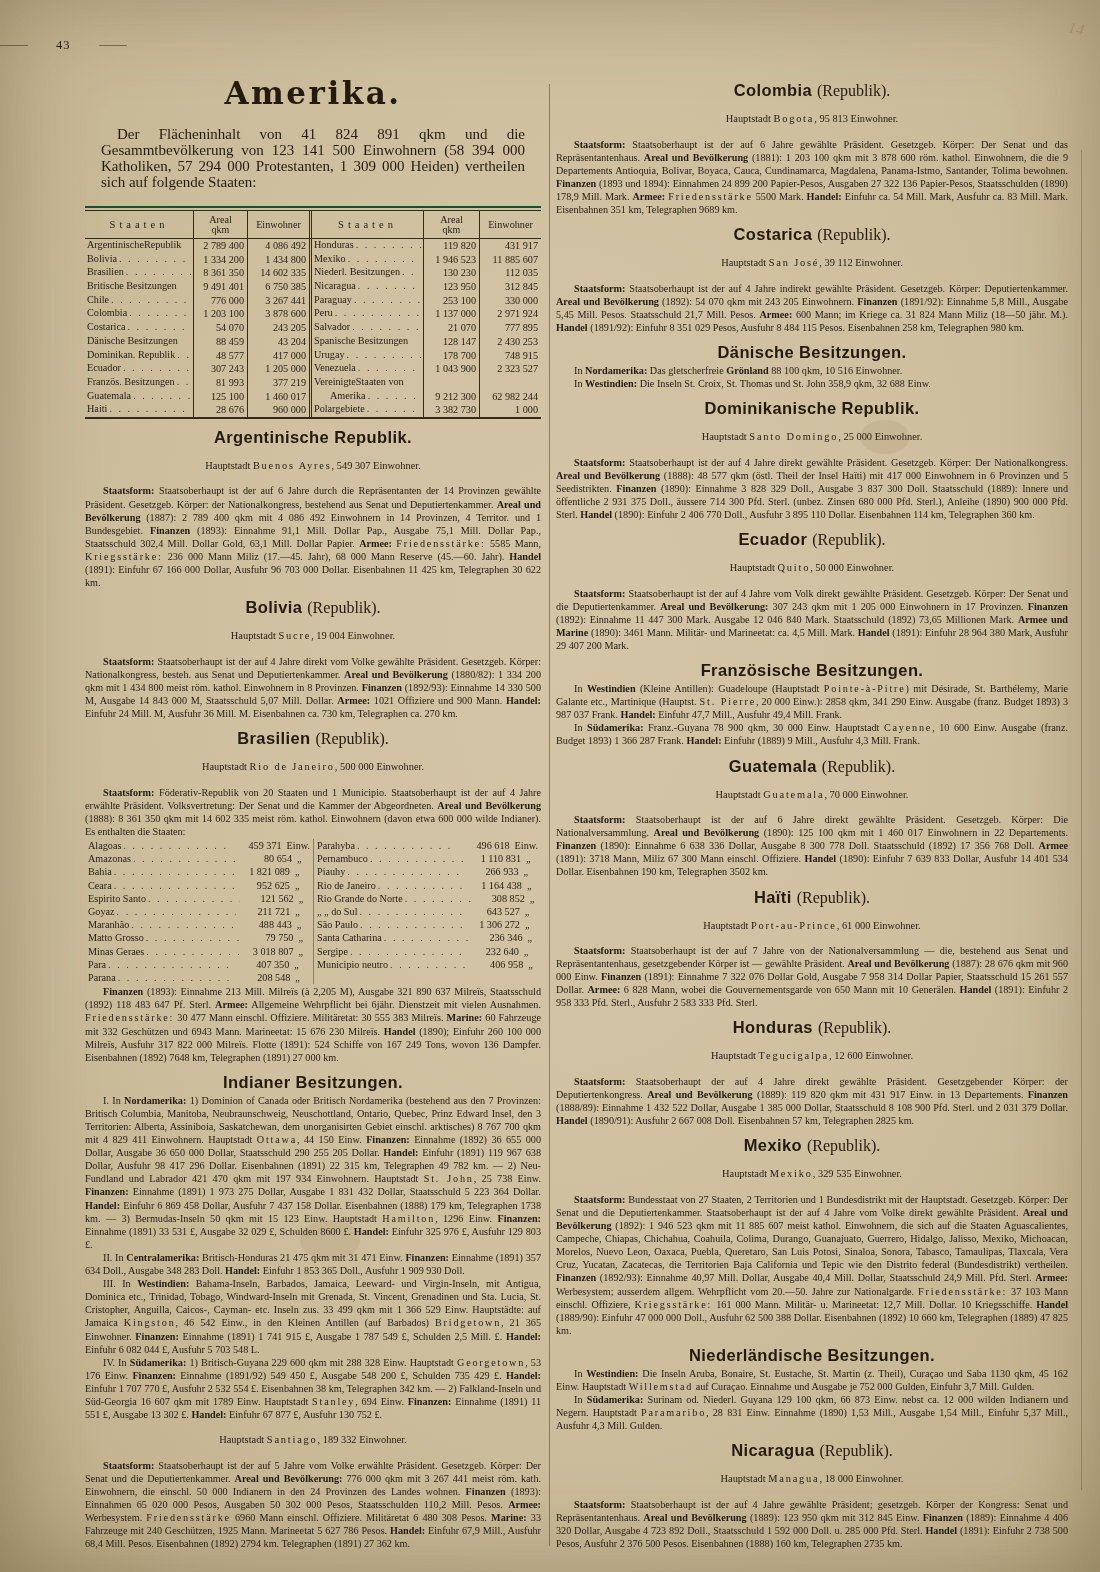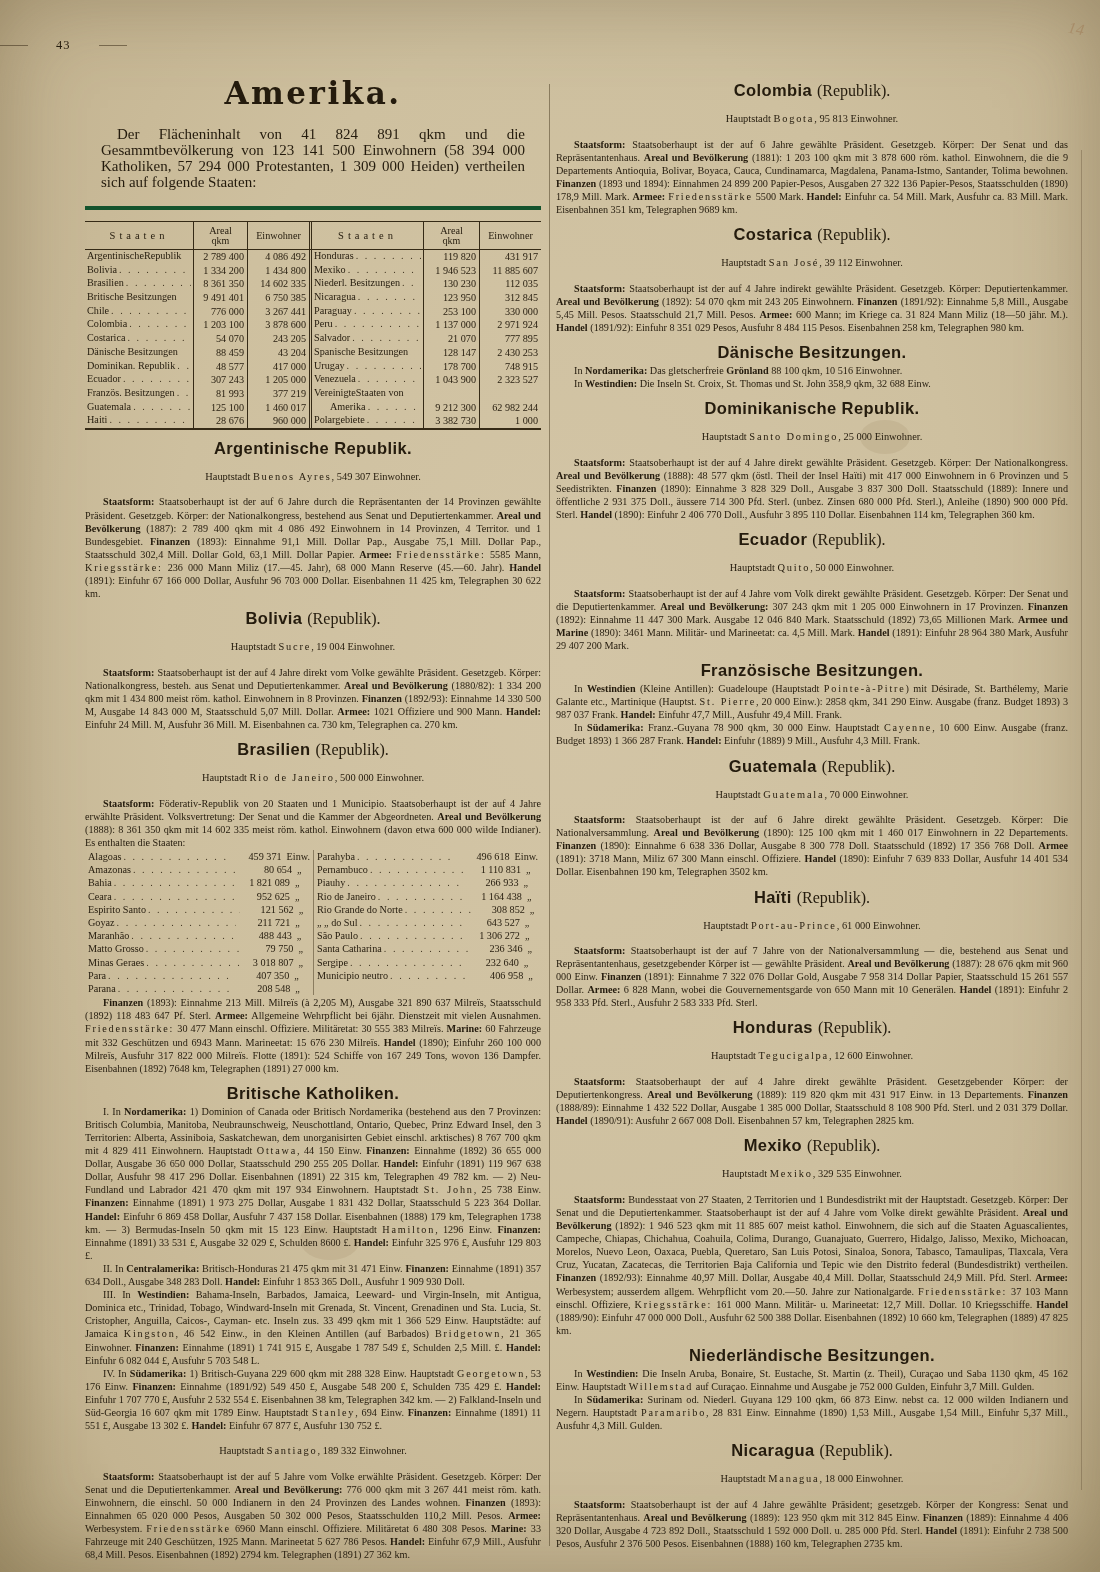--- a/index.html
+++ b/index.html
@@ -19,21 +19,21 @@
   .pageno{font-size:12.5px;letter-spacing:1px}
   .margin-note{position:absolute;left:1068px;top:20px;font-size:16px;font-style:italic;color:rgba(150,100,60,.33);transform:rotate(10deg)}
 
   #col-left{position:absolute;left:85px;top:76px;width:456px}
   #col-right{position:absolute;left:556px;top:72px;width:512px}
 
   .title{text-align:center;font-weight:bold;font-size:31px;line-height:34px;letter-spacing:2.5px;margin:0 0 10px 0;font-family:"DejaVu Serif",serif}
   .intro{font-size:15px;line-height:16px;text-align:justify;text-indent:16px;margin:16px}
 
   
-  .sum-table{margin-top:12px;border-top:4px solid #14532d;padding-top:11px;font-size:10.2px}
+  .sum-table{margin-top:12px;border-top:2px solid #14532d;padding-top:2px;font-size:10.2px}
   .sum-inner{border-top:1px solid #352a16;border-bottom:2px solid #352a16}
   .thead{display:flex;border-bottom:1px solid #352a16;text-align:center}
   .hc{display:flex;flex-direction:column;justify-content:center;padding:3px 0 4px;box-sizing:border-box}
   .hc .big{letter-spacing:4px;font-size:10.5px}
   .hc .unit{font-size:10px;line-height:9px}
   .w-n1{width:108px}.w-v1{width:54px}.w-v2{width:62px}.w-n2{width:114px}.w-v3{width:56px}.w-v4{width:62px}
   .bl{border-left:1px solid #352a16}
   .bld{border-left:3px double #352a16}
   .trow{display:flex;height:13.7px;align-items:center}
   .tn{display:flex;overflow:hidden;padding-left:2px;align-items:baseline;box-sizing:border-box;height:100%}
@@ -430,21 +430,21 @@
               <span class="pname">Municipio neutro</span>
               <span class="lead"></span>
               <span class="pval">406 958</span>
               <span class="punit">„</span>
             </div>
           </div>
         </div>
         <p class="para"><b>Finanzen</b> (1893): Einnahme 213 Mill. Milreïs (à 2,205 M), Ausgabe 321 890 637 Milreïs, Staatsschuld (1892) 118 483 647 Pf. Sterl. <b>Armee:</b> Allgemeine Wehrpflicht bei 6jähr. Dienstzeit mit vielen Ausnahmen. <span class="sp">Friedensstärke:</span> 30 477 Mann einschl. Offiziere. Militäretat: 30 555 383 Milreïs. <b>Marine:</b> 60 Fahrzeuge mit 332 Geschützen und 6943 Mann. Marineetat: 15 676 230 Milreïs. <b>Handel</b> (1890); Einfuhr 260 100 000 Milreïs, Ausfuhr 317 822 000 Milreïs. Flotte (1891): 524 Schiffe von 167 249 Tons, wovon 136 Dampfer. Eisenbahnen (1892) 7648 km, Telegraphen (1891) 27 000 km.</p>
       </div>
       <div class="sec">
-        <h3><span class="hn">Britische Katholiken.</span></h3>
+        <h3><span class="hn">Indianer Besitzungen.</span></h3>
         <p class="para">I. In <b>Nordamerika:</b> 1) Dominion of Canada oder Britisch Nordamerika (bestehend aus den 7 Provinzen: Britisch Columbia, Manitoba, Neubraunschweig, Neuschottland, Ontario, Quebec, Prinz Edward Insel, den 3 Territorien: Alberta, Assiniboia, Saskatchewan, dem unorganisirten Gebiet einschl. arktisches) 8 767 700 qkm mit 4 829 411 Einwohnern. Hauptstadt <span class="sp">Ottawa</span>, 44 150 Einw. <b>Finanzen:</b> Einnahme (1892) 36 655 000 Dollar, Ausgabe 36 650 000 Dollar, Staatsschuld 290 255 205 Dollar. <b>Handel:</b> Einfuhr (1891) 119 967 638 Dollar, Ausfuhr 98 417 296 Dollar. Eisenbahnen (1891) 22 315 km, Telegraphen 49 782 km. — 2) Neu-Fundland und Labrador 421 470 qkm mit 197 934 Einwohnern. Hauptstadt <span class="sp">St. John</span>, 25 738 Einw. <b>Finanzen:</b> Einnahme (1891) 1 973 275 Dollar, Ausgabe 1 831 432 Dollar, Staatsschuld 5 223 364 Dollar. <b>Handel:</b> Einfuhr 6 869 458 Dollar, Ausfuhr 7 437 158 Dollar. Eisenbahnen (1888) 179 km, Telegraphen 1738 km. — 3) Bermudas-Inseln 50 qkm mit 15 123 Einw. Hauptstadt <span class="sp">Hamilton</span>, 1296 Einw. <b>Finanzen:</b> Einnahme (1891) 33 531 £, Ausgabe 32 029 £, Schulden 8600 £. <b>Handel:</b> Einfuhr 325 976 £, Ausfuhr 129 803 £.</p>
         <p class="para">II. In <b>Centralamerika:</b> Britisch-Honduras 21 475 qkm mit 31 471 Einw. <b>Finanzen:</b> Einnahme (1891) 357 634 Doll., Ausgabe 348 283 Doll. <b>Handel:</b> Einfuhr 1 853 365 Doll., Ausfuhr 1 909 930 Doll.</p>
         <p class="para">III. In <b>Westindien:</b> Bahama-Inseln, Barbados, Jamaica, Leeward- und Virgin-Inseln, mit Antigua, Dominica etc., Trinidad, Tobago, Windward-Inseln mit Grenada, St. Vincent, Grenadinen und Sta. Lucia, St. Cristopher, Anguilla, Caicos-, Cayman- etc. Inseln zus. 33 499 qkm mit 1 366 529 Einw. Hauptstädte: auf Jamaica <span class="sp">Kingston</span>, 46 542 Einw., in den Kleinen Antillen (auf Barbados) <span class="sp">Bridgetown</span>, 21 365 Einwohner. <b>Finanzen:</b> Einnahme (1891) 1 741 915 £, Ausgabe 1 787 549 £, Schulden 2,5 Mill. £. <b>Handel:</b> Einfuhr 6 082 044 £, Ausfuhr 5 703 548 L.</p>
         <p class="para">IV. In <b>Südamerika:</b> 1) Britisch-Guyana 229 600 qkm mit 288 328 Einw. Hauptstadt <span class="sp">Georgetown</span>, 53 176 Einw. <b>Finanzen:</b> Einnahme (1891/92) 549 450 £, Ausgabe 548 200 £, Schulden 735 429 £. <b>Handel:</b> Einfuhr 1 707 770 £, Ausfuhr 2 532 554 £. Eisenbahnen 38 km, Telegraphen 342 km. — 2) Falkland-Inseln und Süd-Georgia 16 607 qkm mit 1789 Einw. Hauptstadt <span class="sp">Stanley</span>, 694 Einw. <b>Finanzen:</b> Einnahme (1891) 11 551 £, Ausgabe 13 302 £. <b>Handel:</b> Einfuhr 67 877 £, Ausfuhr 130 752 £.</p>
       </div>
       <div class="sec">
         <div class="subtitle">Hauptstadt <span class="sp">Santiago</span>, 189 332 Einwohner.</div>
         <p class="para"><b>Staatsform:</b> Staatsoberhaupt ist der auf 5 Jahre vom Volke erwählte Präsident. Gesetzgeb. Körper: Der Senat und die Deputiertenkammer. <b>Areal und Bevölkerung:</b> 776 000 qkm mit 3 267 441 meist röm. kath. Einwohnern, die einschl. 50 000 Indianern in den 24 Provinzen des Landes wohnen. <b>Finanzen</b> (1893): Einnahmen 65 020 000 Pesos, Ausgaben 50 302 000 Pesos, Staatsschulden 110,2 Mill. Pesos. <b>Armee:</b> Werbesystem. <span class="sp">Friedensstärke</span> 6960 Mann einschl. Offiziere. Militäretat 6 480 308 Pesos. <b>Marine:</b> 33 Fahrzeuge mit 240 Geschützen, 1925 Mann. Marineetat 5 627 786 Pesos. <b>Handel:</b> Einfuhr 67,9 Mill., Ausfuhr 68,4 Mill. Pesos. Eisenbahnen (1892) 2794 km. Telegraphen (1891) 27 362 km.</p>
       </div>
     </div>

